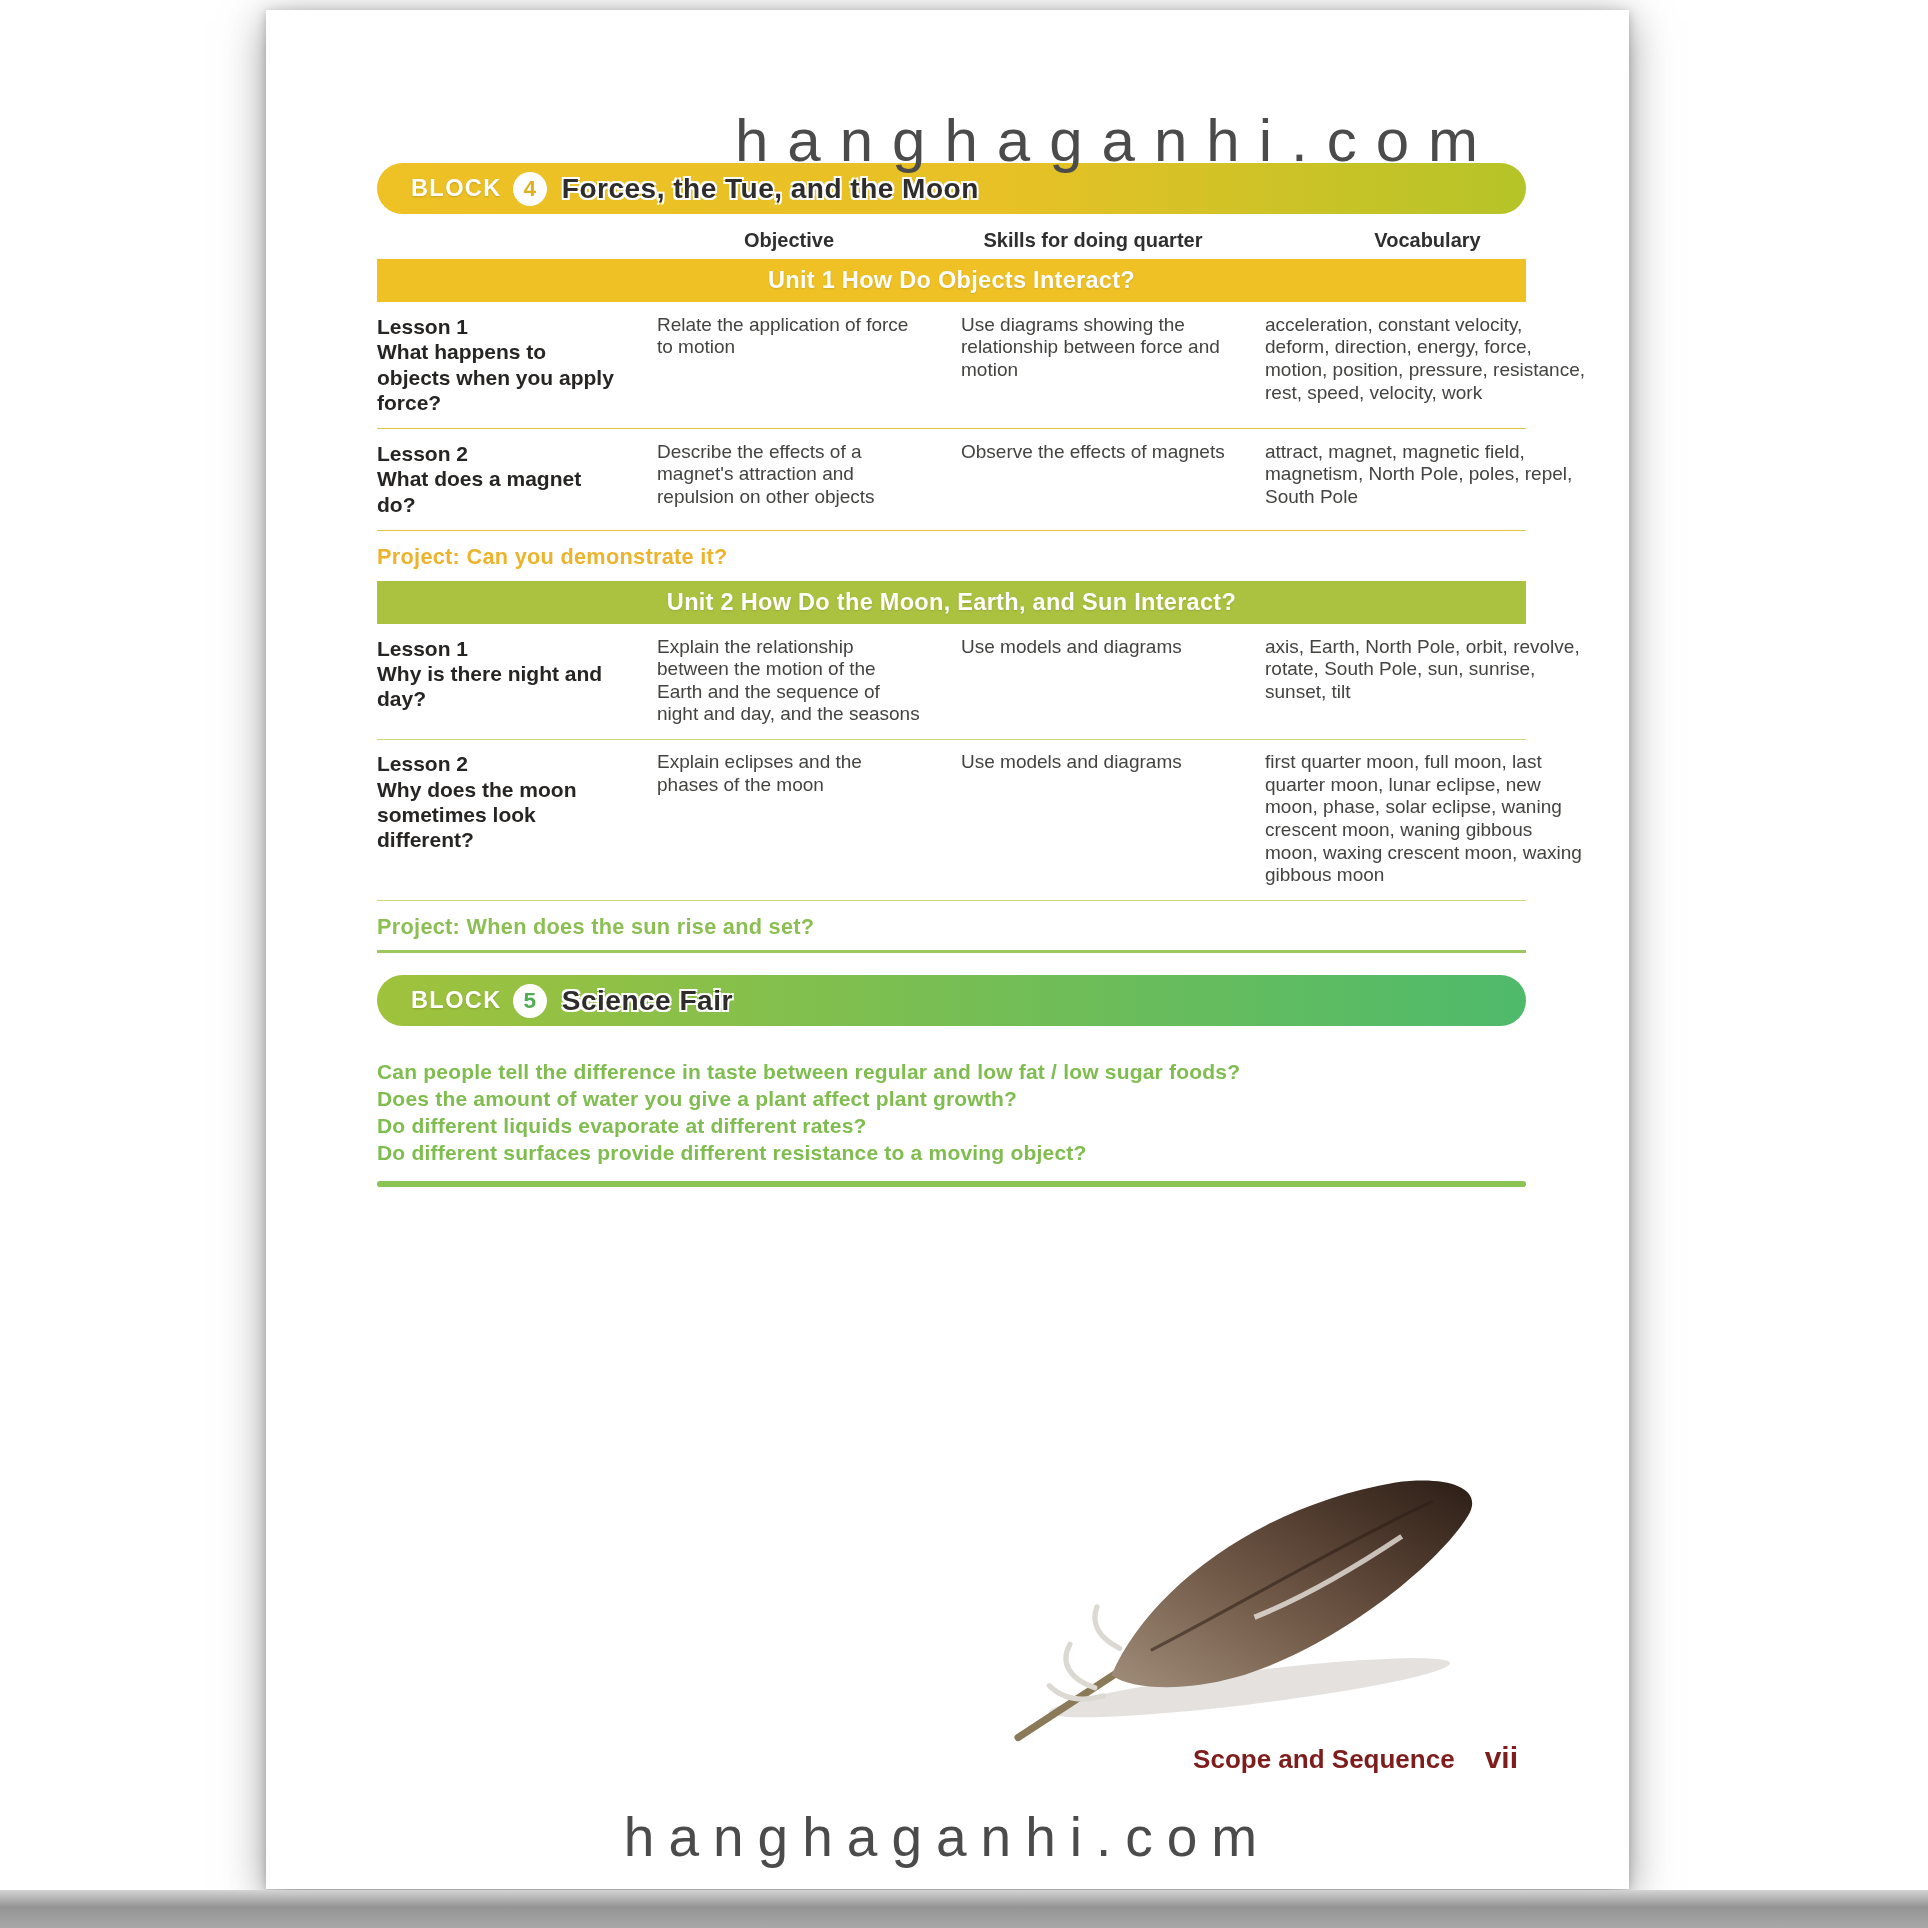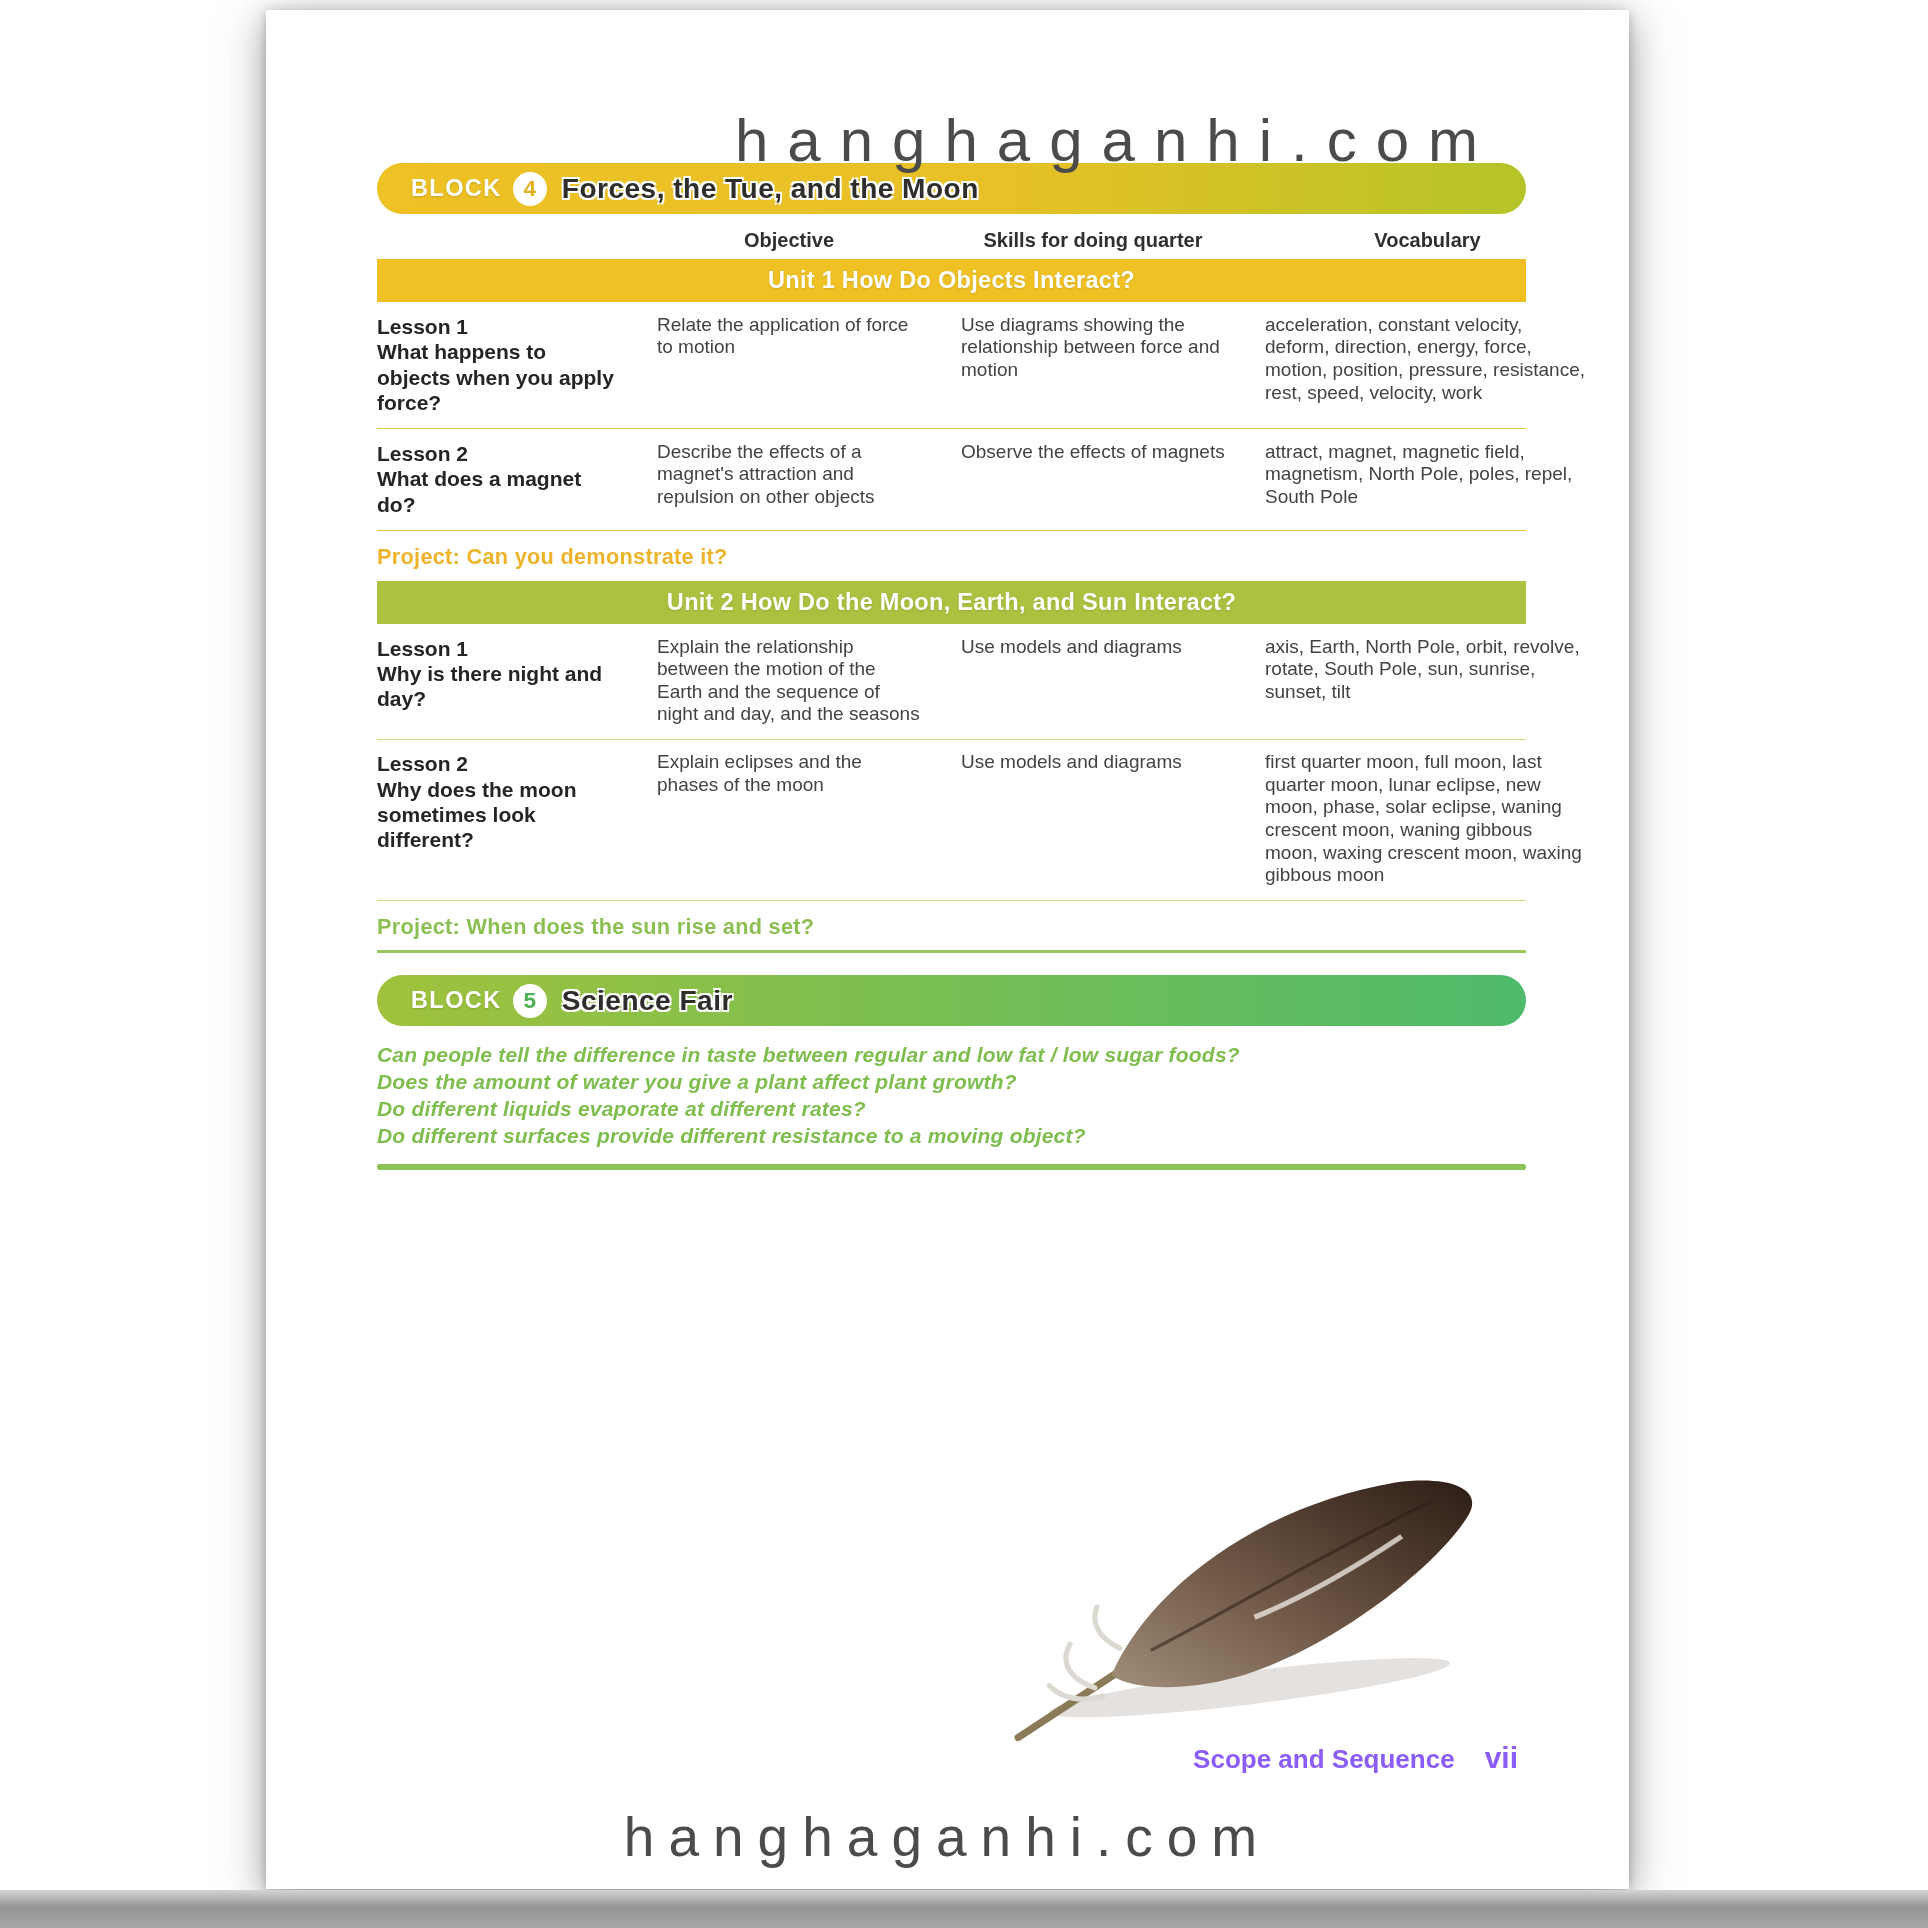--- a/index.html
+++ b/index.html
@@ -42,27 +42,27 @@
   .trow{padding:11.3px 0 13px;}
   .u1{border-bottom:1.9px solid #e6c53e;}
   .u2{border-bottom:1.9px solid #cdda82;}
   .lesson-num,.lesson-q{font-weight:bold;font-size:21px;line-height:25.4px;color:#262523;}
   .cell{font-size:19px;line-height:22.6px;color:#434341;}
 
   .project{font-weight:bold;font-size:21.7px;padding:13px 0 11.3px;letter-spacing:0.3px;}
   .p-yellow{color:#ecb32b;}
   .p-green{color:#8bbf52;border-bottom:3.8px solid #9cc75d;padding-bottom:10px;}
 
-  .questions{margin-top:15px;font-style:italic;}
+  .questions{margin-top:32px;}
   .question{font-weight:bold;font-size:21px;line-height:27px;color:#7fbd4f;letter-spacing:0.2px;}
   .endrule{height:5.6px;background:#8cc355;margin-top:15px;border-radius:2.8px;}
 
   
   .footer{position:absolute;right:111px;top:1731px;display:flex;align-items:baseline;
-    font-weight:bold;color:#8b5cf6;}
+    font-weight:bold;color:#7f1d1d;}
   .footer .section{font-size:26px;}
   .footer .pageno{font-size:30px;margin-left:30px;}
   .feather{position:absolute;left:725px;top:1431px;width:527px;height:311px;}
   .watermark{white-space:nowrap;color:#4b4b4b;}
   .wm-top{position:absolute;left:469px;top:96px;font-size:60px;letter-spacing:19px;z-index:5;}
   .wm-bottom{position:absolute;left:50%;transform:translateX(-50%);top:1795px;
     font-size:55px;letter-spacing:14px;}
   .bottom-bar{position:absolute;left:0;bottom:0;width:1928px;height:38px;
     background:linear-gradient(180deg,#d4d4d4 0%,#949494 45%,#a8a8a8 100%);}
 </style>

